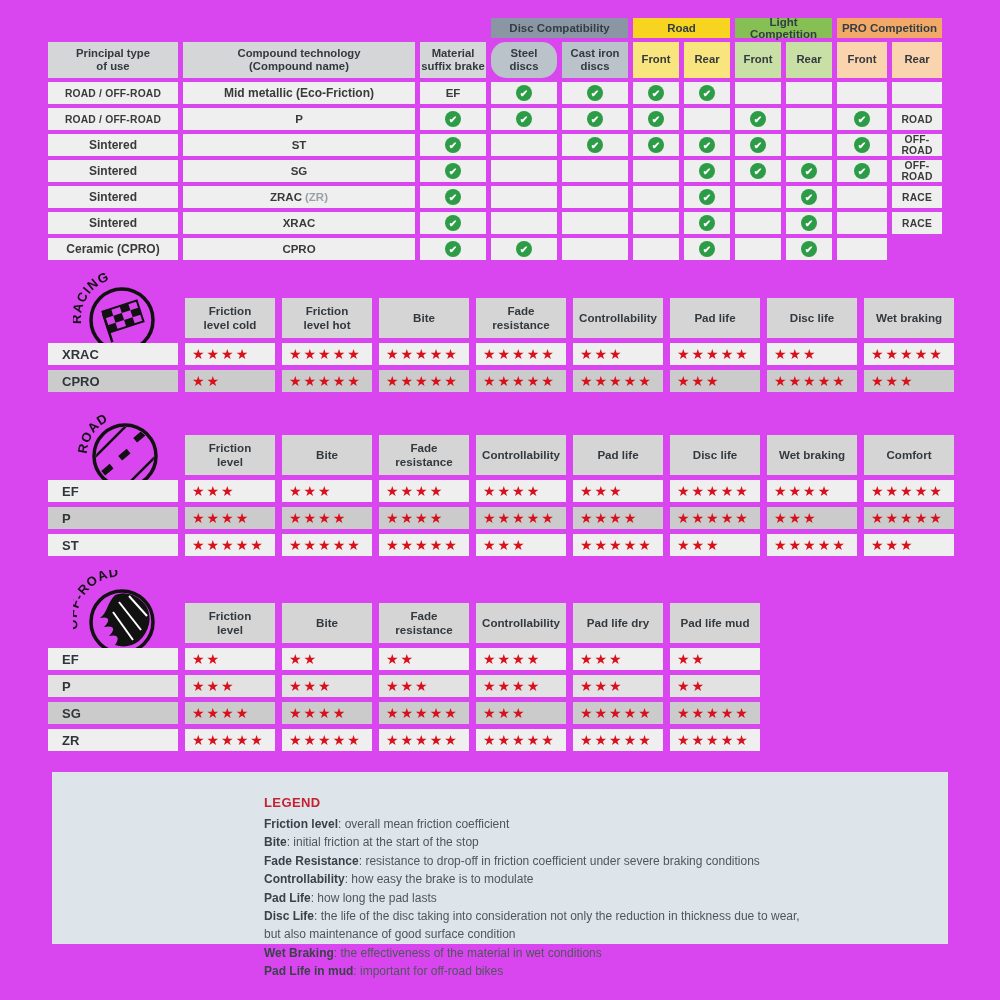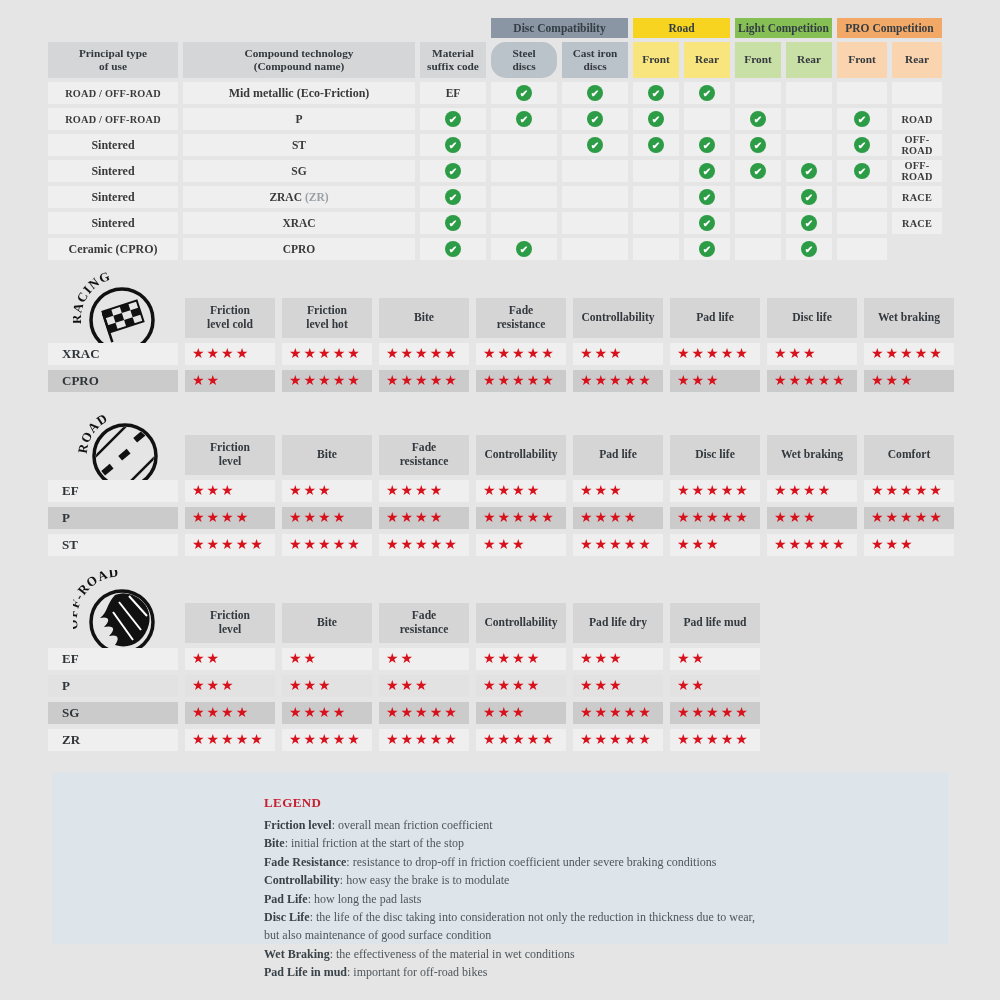--- a/index.html
+++ b/index.html
@@ -1,19 +1,19 @@
 <!DOCTYPE html>
 <html><head>
 <meta charset="utf-8">
 <style>
   * { margin:0; padding:0; box-sizing:border-box; }
   html,body { background:#ffffff; }
   .page {
-    position:relative; width:1000px; height:1000px; background:#e5e5e5;
-    font-family:Liberation Serif, serif; color:#3a3a3a; overflow:hidden;
+    position:relative; width:1000px; height:1000px; background:#d946ef;
+    font-family:Liberation Sans, sans-serif; color:#3a3a3a; overflow:hidden;
   }
   .grid { display:grid; }
   .cell { display:flex; align-items:center; justify-content:center; text-align:center; }
   .spacer { background:transparent; }
 
   
   #compat {
     position:absolute; left:48px; top:18px;
     grid-template-columns:130px 232px 66px 66px 66px 46px 46px 46px 46px 50px 50px;
     column-gap:5px; row-gap:4px;
@@ -78,21 +78,21 @@
       <div class="cell spacer" style="grid-column: 1 / span 3;"></div>
       <div class="cell group-head" style="background: rgb(138, 150, 163);">Disc Compatibility</div>
       <div class="cell group-head" style="background: rgb(246, 212, 32);">Road</div>
       <div class="cell group-head" style="background: rgb(134, 191, 84);">Light Competition</div>
       <div class="cell group-head" style="background: rgb(242, 169, 103);">PRO Competition</div>
       <div class="cell col-head">Principal type
 of use</div>
       <div class="cell col-head">Compound technology
 (Compound name)</div>
       <div class="cell col-head">Material
-suffix code</div>
+suffix brake</div>
       <div class="cell col-head sub" style="background: rgb(186, 194, 202); border-radius: 15px;">Steel
 discs</div>
       <div class="cell col-head sub" style="background: rgb(186, 194, 202);">Cast iron
 discs</div>
       <div class="cell col-head sub" style="background: rgb(249, 229, 126);">Front</div>
       <div class="cell col-head sub" style="background: rgb(249, 229, 126);">Rear</div>
       <div class="cell col-head sub" style="background: rgb(200, 223, 166);">Front</div>
       <div class="cell col-head sub" style="background: rgb(200, 223, 166);">Rear</div>
       <div class="cell col-head sub" style="background: rgb(249, 212, 174);">Front</div>
       <div class="cell col-head sub" style="background: rgb(249, 212, 174);">Rear</div>

